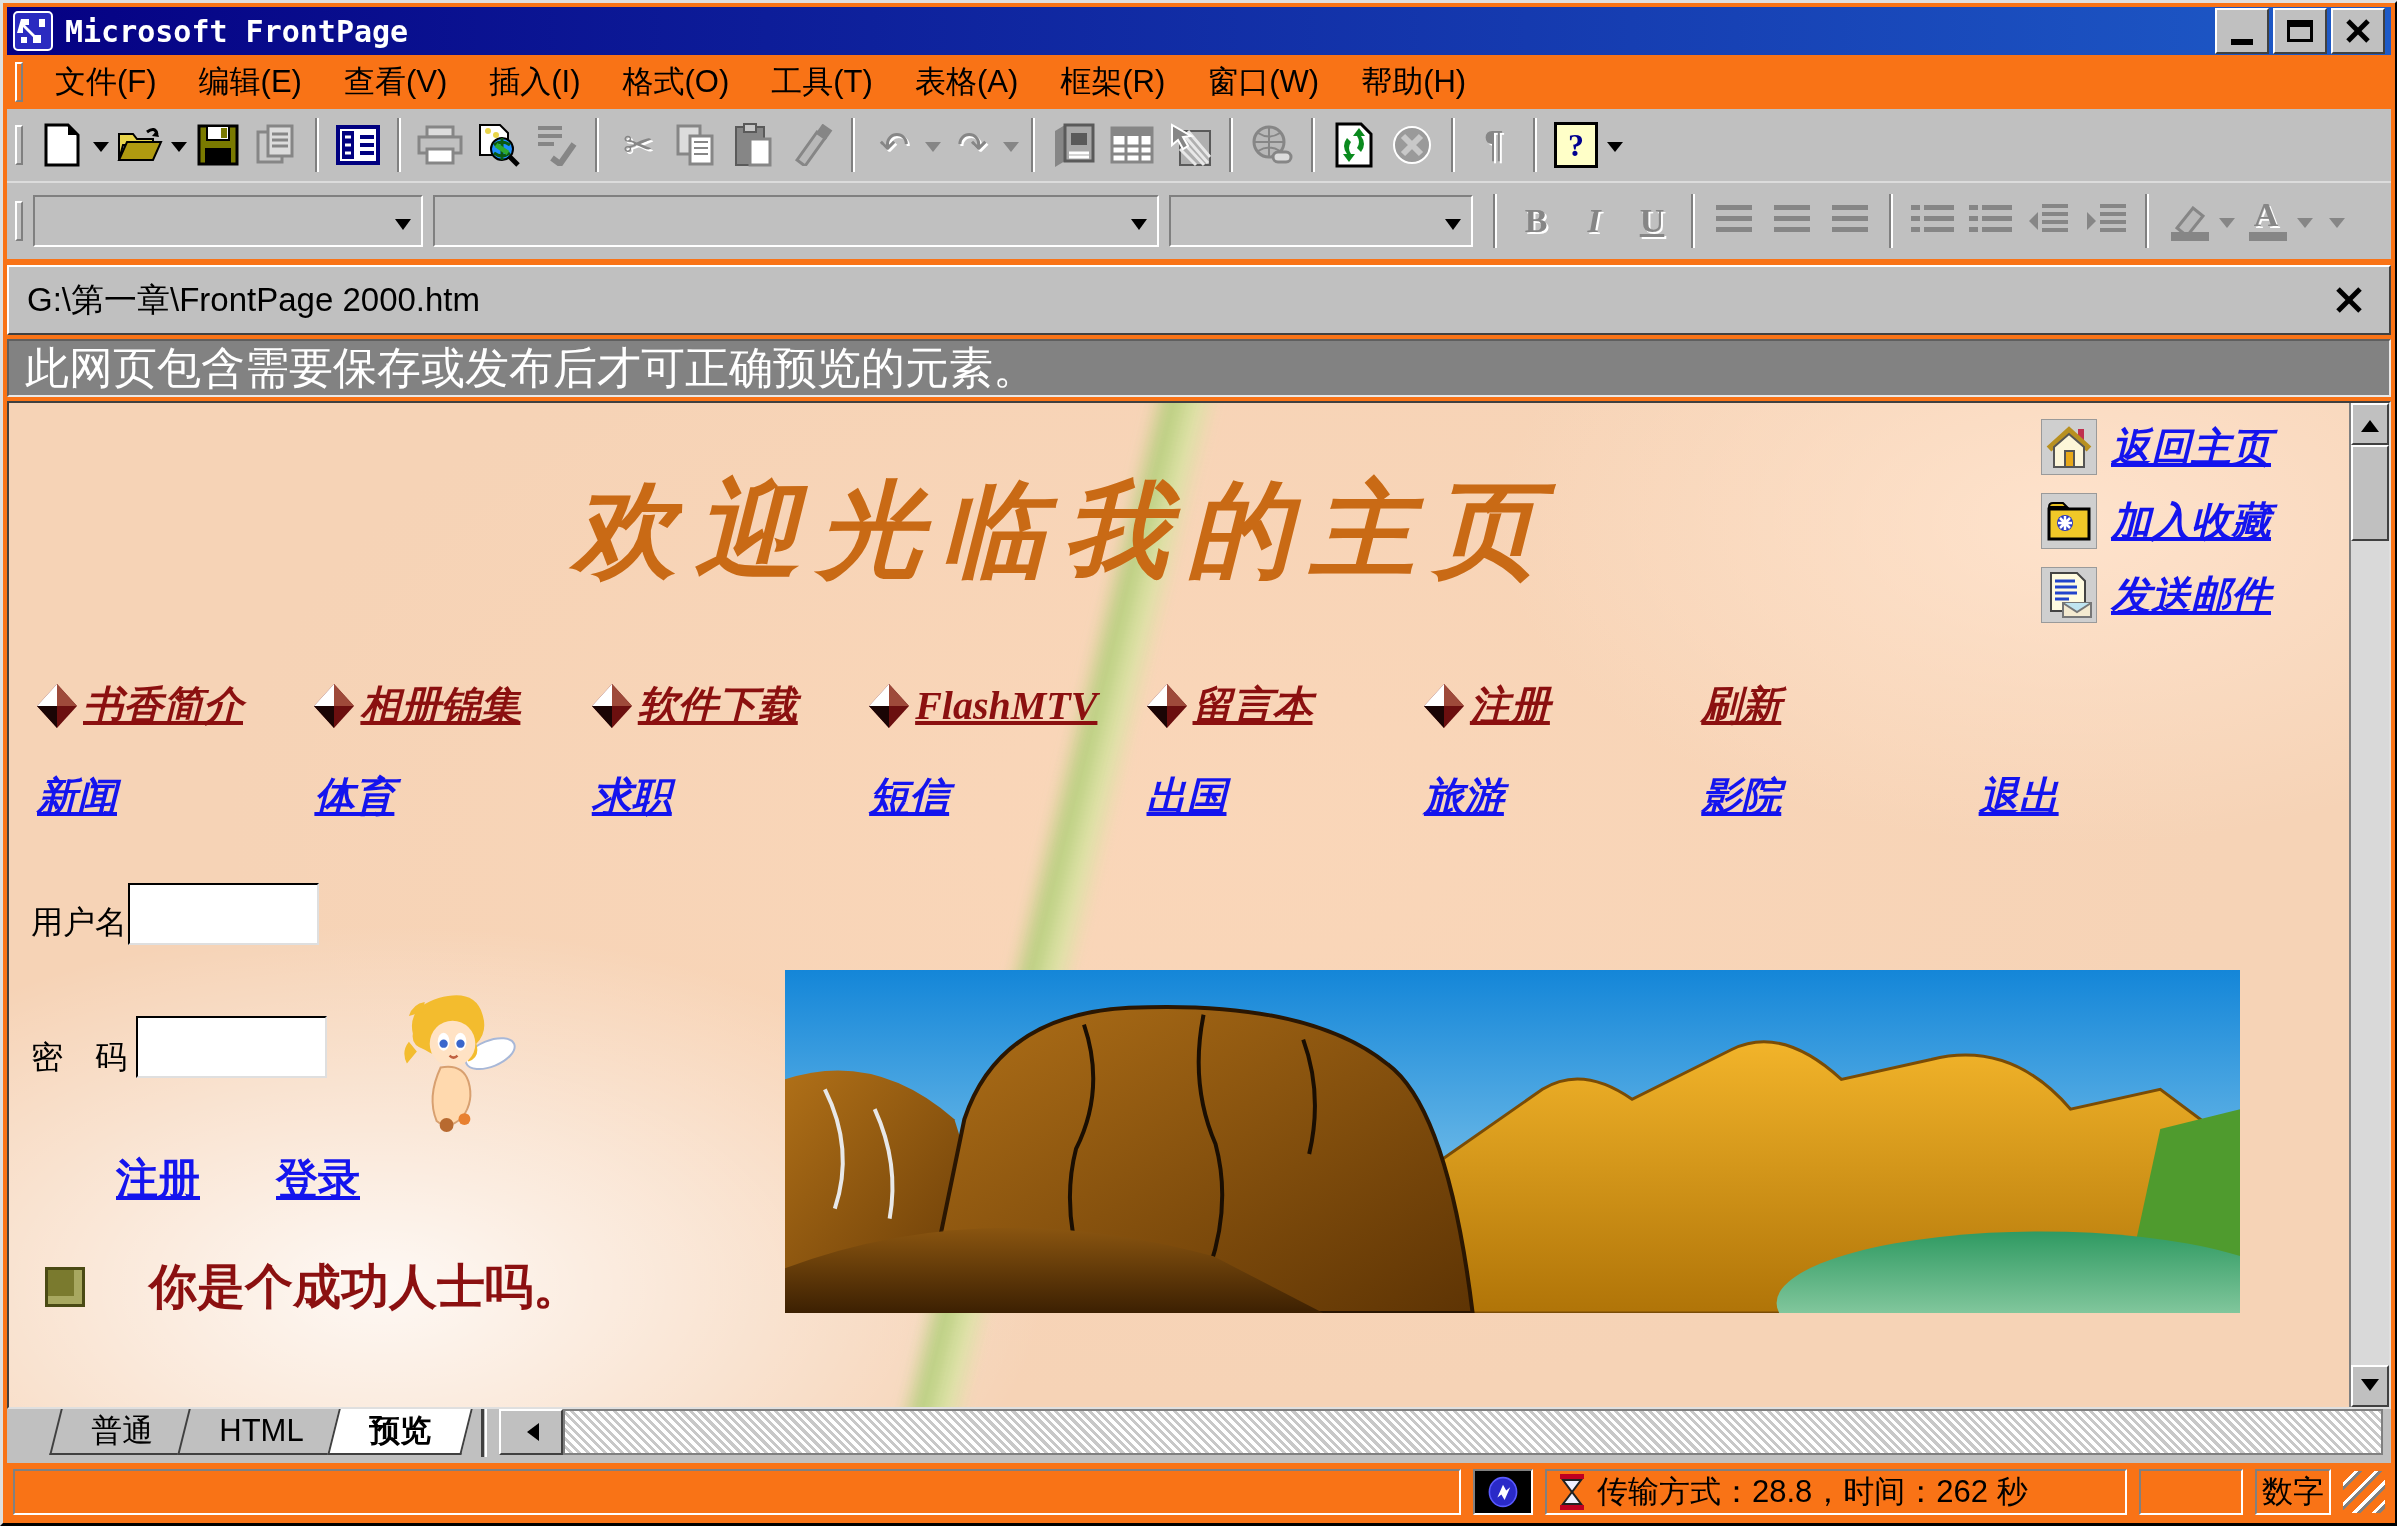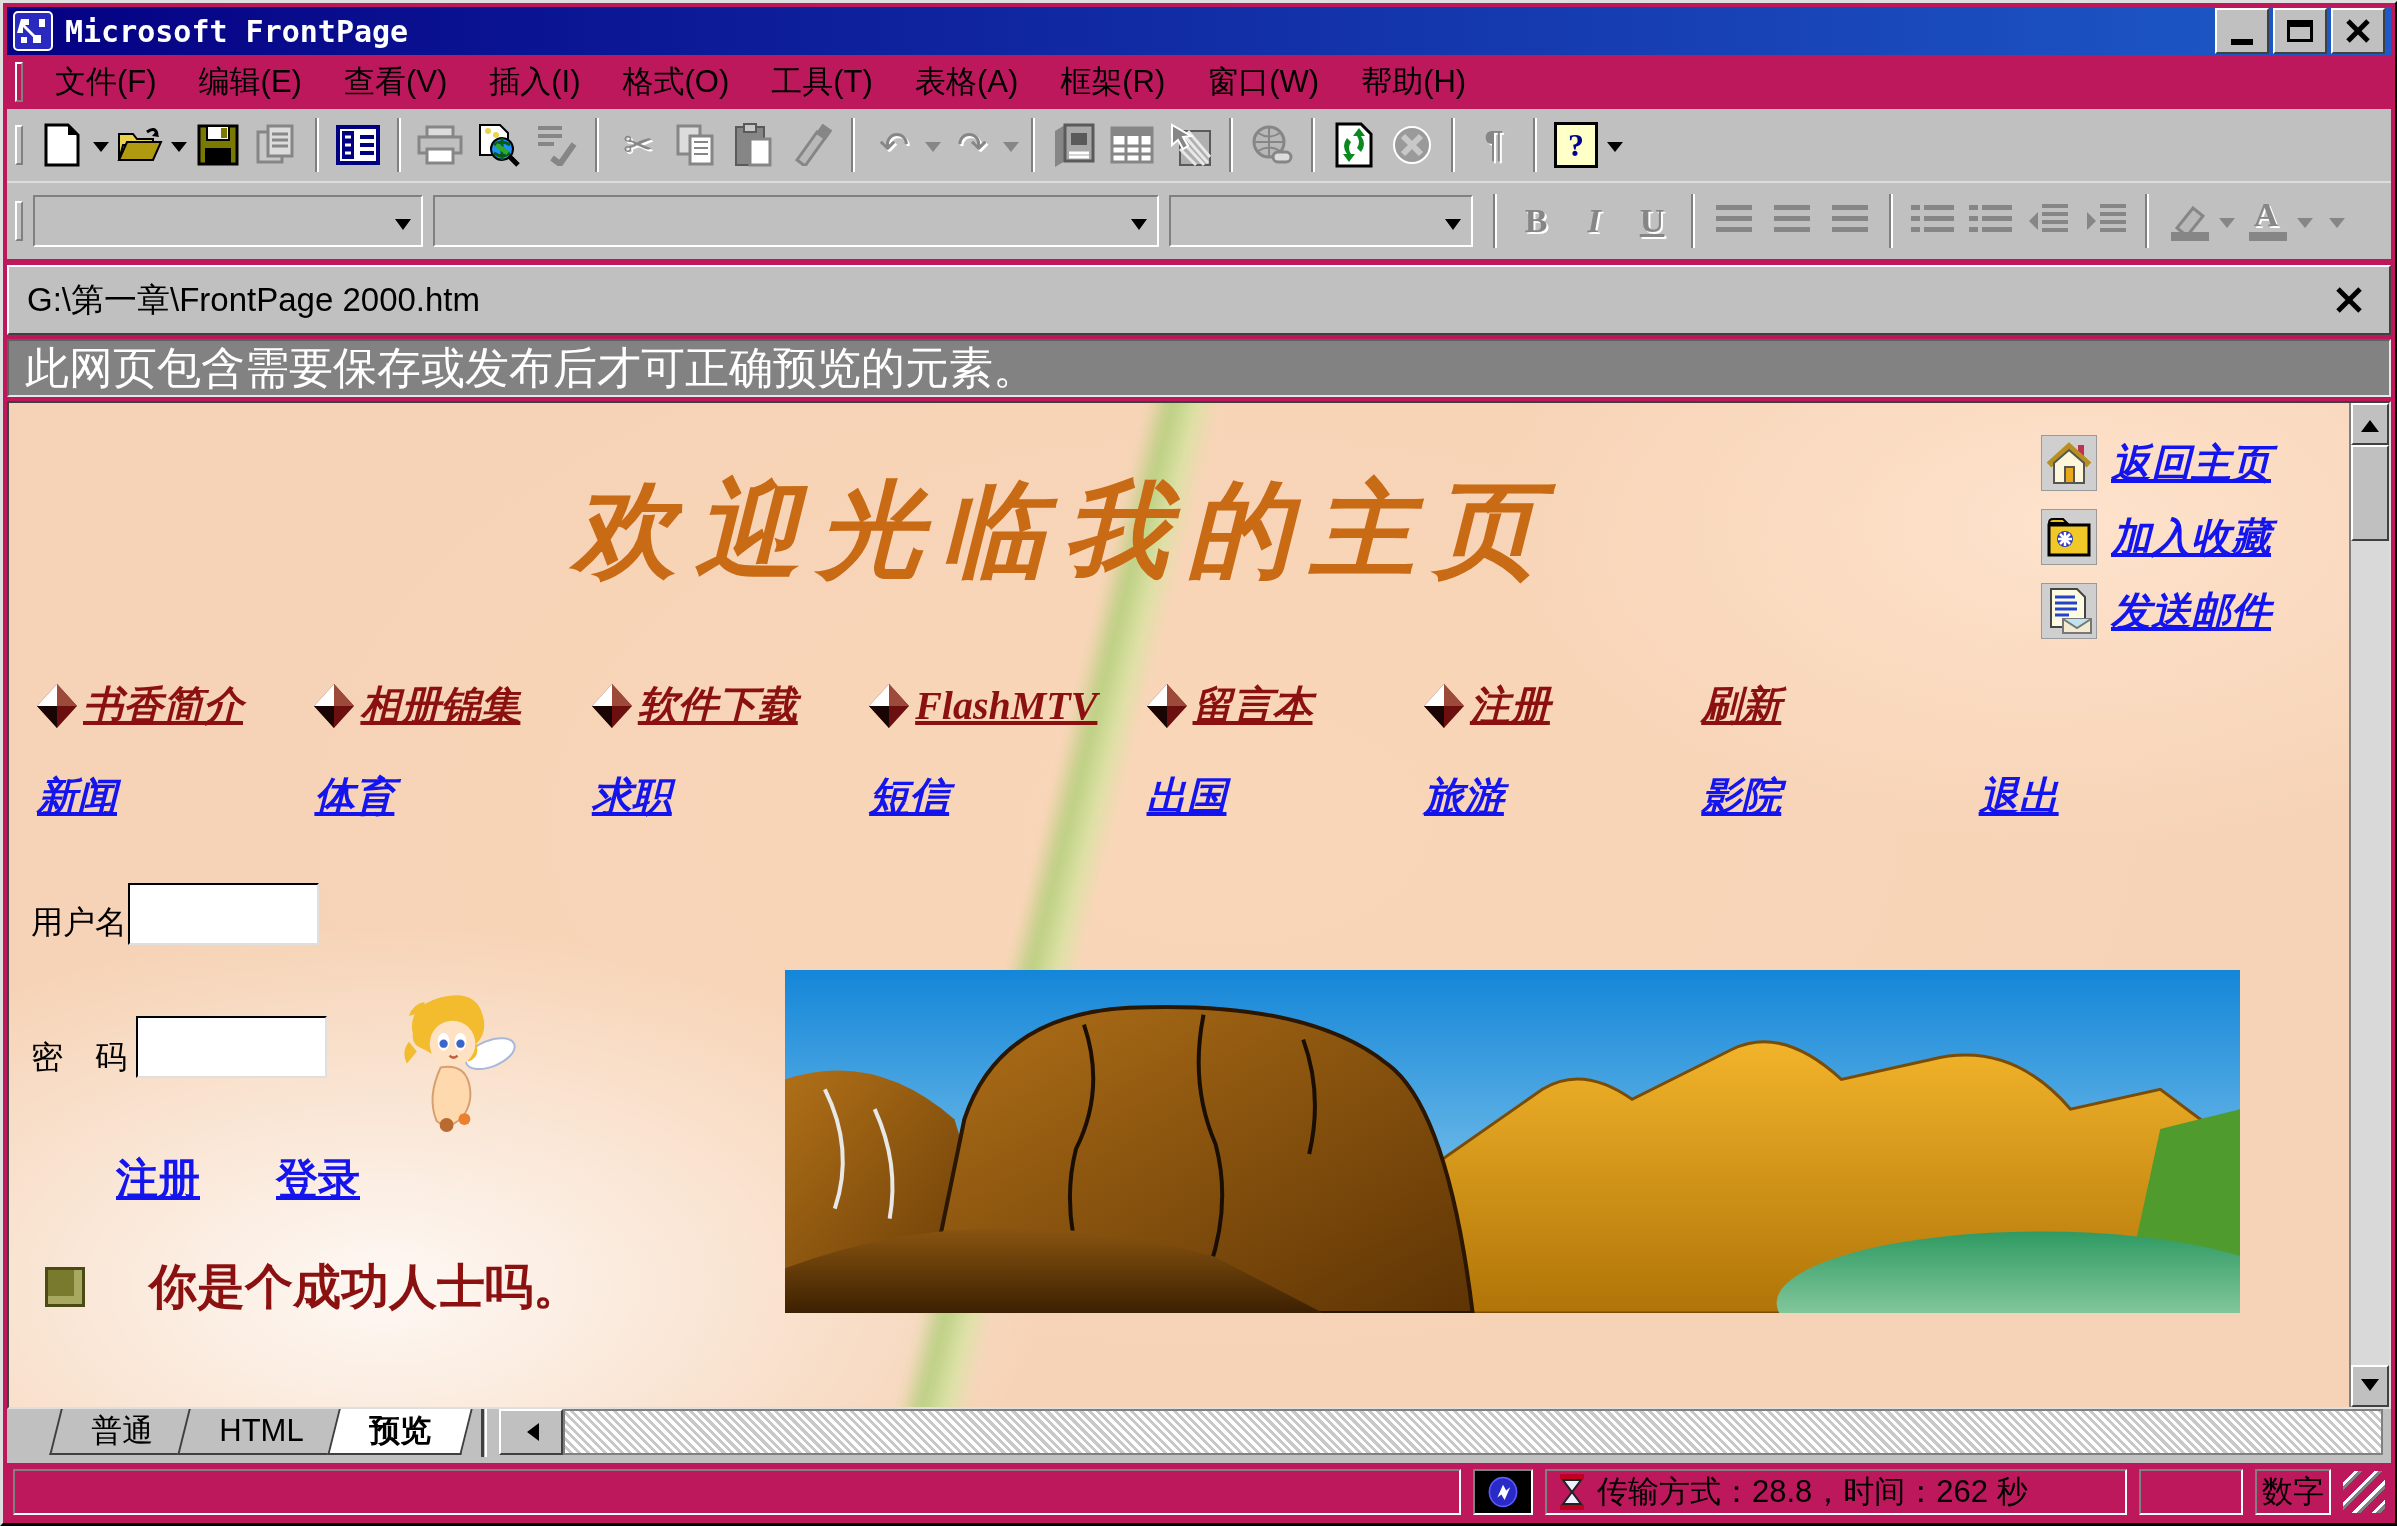--- a/index.html
+++ b/index.html
@@ -1,20 +1,20 @@
 <!DOCTYPE html>
 <html><head>
 <meta charset="utf-8">
 <style>
   html,body{margin:0;padding:0}
   body{width:2398px;height:1526px;overflow:hidden;background:#c0c0c0;
        font-family:"Liberation Sans",sans-serif;-webkit-font-smoothing:none}
   *{box-sizing:border-box}
 
-  .window{width:2398px;height:1526px;background:#be185d;padding:4px;
+  .window{width:2398px;height:1526px;background:#f97316;padding:4px;
           border:3px solid;border-color:#dfdfdf #000 #000 #dfdfdf;
           display:flex;flex-direction:column}
 
   
   .titlebar{height:48px;flex:0 0 48px;background:linear-gradient(90deg,#050083,#1e5bc8);
             display:flex;align-items:center;padding:0 6px;gap:12px}
   .fp-logo{width:40px;height:40px;flex:0 0 40px}
   .titlebar .title{color:#fff;font:bold 30px "DejaVu Sans Mono",monospace;flex:1;white-space:nowrap}
   .winbtns{display:flex;gap:4px}
   .wbtn{width:54px;height:46px;background:#c0c0c0;border:2px solid;
@@ -68,21 +68,21 @@
   .preview{position:relative;flex:1;overflow:hidden;
      background:
        radial-gradient(ellipse 945px 517px at 16% 88%, rgba(255,255,255,.85), transparent 70%),
        radial-gradient(ellipse 796px 448px at 88% 12%, rgba(255,228,206,.9), transparent 72%),
        radial-gradient(ellipse 1294px 746px at 52% 42%, rgba(252,216,186,.65), transparent 78%),
        #f6d3b6}
   .stem{position:absolute;left:995px;top:-40px;width:70px;height:1244px;
         background:linear-gradient(90deg,transparent,rgba(176,206,120,.85),rgba(214,228,160,.8),transparent);
         transform:rotate(14deg);filter:blur(5px)}
 
-  .quicklinks{position:absolute;top:32px;right:78px;display:flex;flex-direction:column;gap:18px}
+  .quicklinks{position:absolute;top:16px;right:78px;display:flex;flex-direction:column;gap:18px}
   .qrow{display:flex;align-items:center;gap:14px}
   .qicon{width:56px;height:56px;background:#cfcfcf;border:1px solid #9a9a9a;display:flex;align-items:center;justify-content:center}
   .qlink{font:italic bold 40px "Liberation Serif",serif;color:#1414ee;text-decoration:underline;white-space:nowrap}
 
   .pg-title{position:absolute;left:259px;top:58px;width:1592px;text-align:center;
             font:italic bold 105px "DejaVu Serif",serif;color:#c96a15;letter-spacing:18px;white-space:nowrap}
 
   .nav{position:absolute;left:28px;width:2219px;display:grid;grid-template-columns:repeat(8,1fr);align-items:center}
   .nav1{top:275px}
   .nav2{top:366px}

